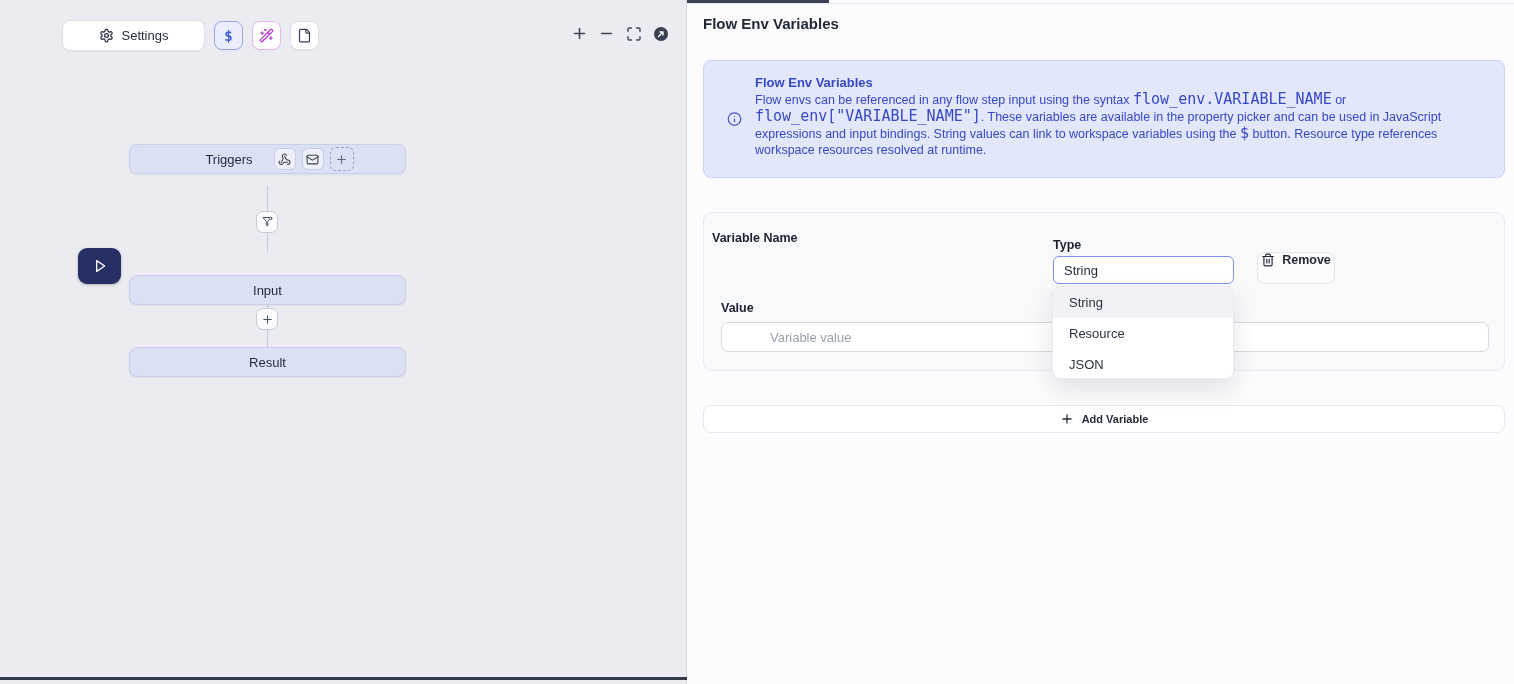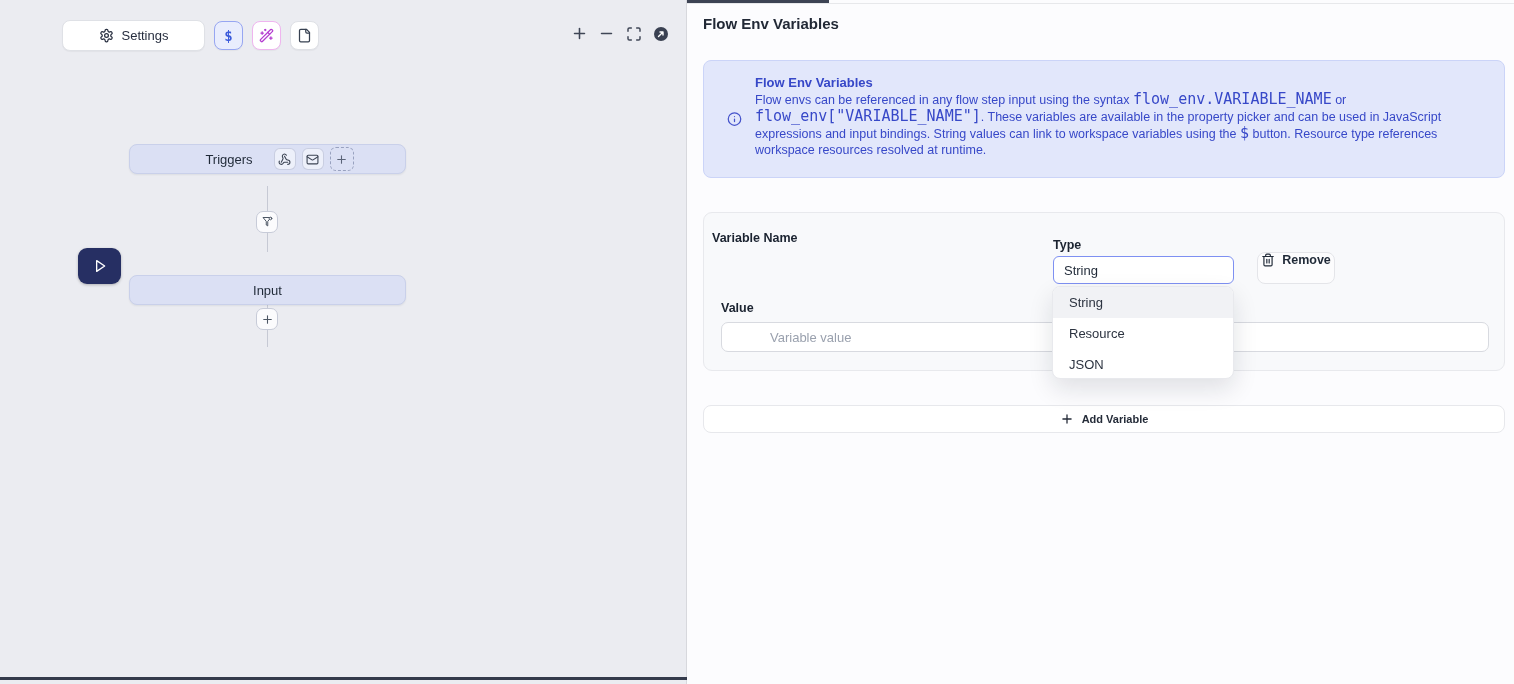--- a/index.html
+++ b/index.html
@@ -197,20 +197,23 @@
 
     <div class="badge badge-plus">
       <span style="display:flex">
         <svg width="13" height="13" viewBox="0 0 24 24" fill="none" stroke="currentColor" stroke-width="2" stroke-linecap="round">
             <path d="M5 12h14"></path>
             <path d="M12 5v14"></path>
           </svg>
       </span>
     </div>
 
+    <div class="node node-result">
+      <span>Result</span>
+    </div>
 
     <div class="canvas-bottom-line"></div>
   </div>
 
   <div class="panel">
     <div class="panel-top-border"></div>
     <div class="panel-tab-line"></div>
 
     <div class="panel-title">Flow Env Variables</div>
 

